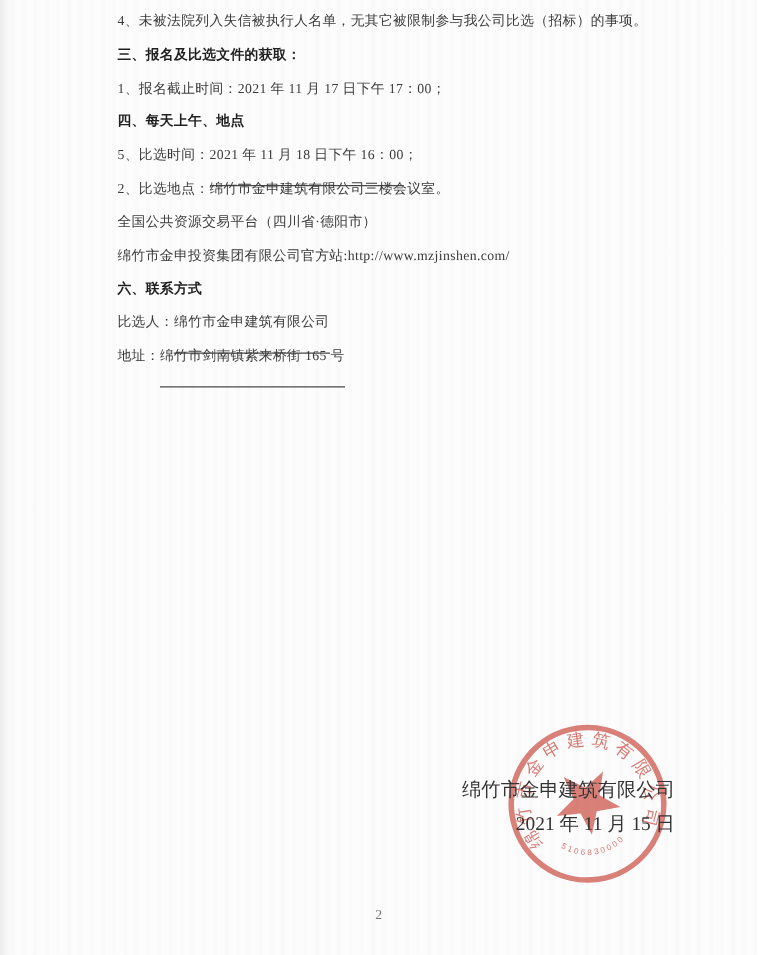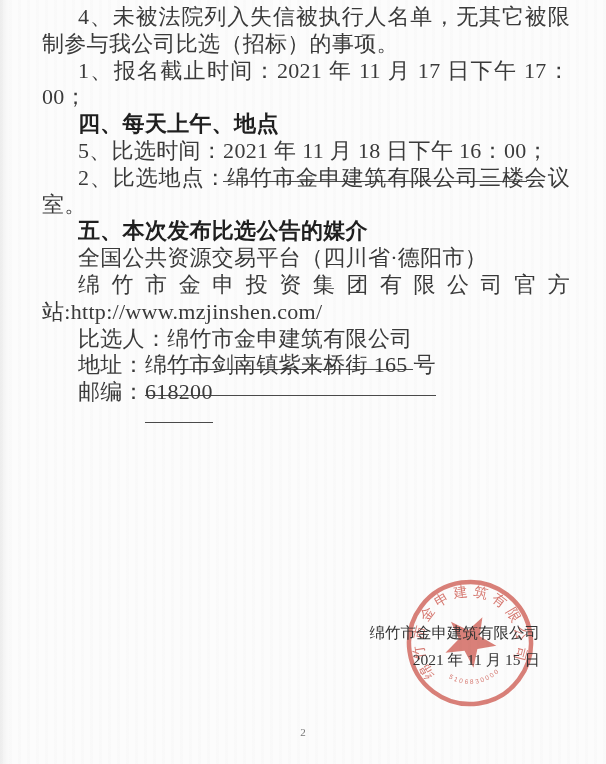--- a/index.html
+++ b/index.html
@@ -13,22 +13,22 @@
     width:606px;height:764px;
     overflow:hidden;
     color:#3a3a3a;
     background-color:#fcfcfc;
     background-image:
       linear-gradient(90deg, rgba(0,0,0,0.05), rgba(0,0,0,0.0) 10px),
       repeating-linear-gradient(90deg, rgba(120,120,120,0.02) 0px, rgba(120,120,120,0.02) 3px, rgba(0,0,0,0) 3px, rgba(0,0,0,0) 9px);
   }
   .content{
     position:absolute;
-    left:42px; top:4px; width:528px;
-    font-size:22px;
+    left:58px; top:4px; width:528px;
+    font-size:11px;
     line-height:26.8px;
     text-align:justify;
     letter-spacing:0.3px;
   }
   .content p{margin:0;text-indent:36px;}
   .content p.heading{font-weight:bold;color:#1f1f1f;}
   .content p.body, .content p.contact{font-weight:normal;}
   .u{
     border-bottom:1px solid #4a4a4a;
     padding-bottom:18px;
@@ -59,30 +59,30 @@
     color:#777;
   }
 </style>
 </head>
 <body>
 
 <div class="page">
 
   <div class="content">
       <p class="body"><span>4、未被法院列入失信被执行人名单，无其它被限制参与我公司比选（招标）的事项。</span></p>
+      <p class="heading"><span>三、报名及比选文件的获取：</span></p>
       <p class="body"><span>1、报名截止时间：2021 年 11 月 17 日下午 17：00；</span></p>
       <p class="heading"><span>四、每天上午、地点</span></p>
       <p class="body"><span>5、比选时间：</span><span class="u">2021 年 11 月 18 日下午 16：00</span><span>；</span></p>
       <p class="body"><span>2、比选地点：绵竹市金申建筑有限公司三楼会议室。</span></p>
-      <p class="heading"><span>五、本次发布比选公告的媒介</span></p>
       <p class="body"><span>全国公共资源交易平台（四川省·德阳市）</span></p>
       <p class="body"><span>绵竹市金申投资集团有限公司官方站:http://www.mzjinshen.com/</span></p>
+      <p class="heading"><span>六、联系方式</span></p>
       <p class="contact"><span>比选人：</span><span class="u">绵竹市金申建筑有限公司</span></p>
       <p class="contact"><span>地址：</span><span class="u">绵竹市剑南镇紫来桥街 165 号</span></p>
-      <p class="contact"><span>邮编：</span><span class="u">618200</span></p>
     </div>
 
   <svg class="stamp" viewBox="0 0 150 150" xmlns="http://www.w3.org/2000/svg">
     <defs>
       <path id="ringArc" d="M 36.5 102 A 47 47 0 1 1 113.5 102" fill="none"></path>
       <path id="serialArc" d="M 41.4 98.5 A 41 41 0 0 0 108.6 98.5" fill="none"></path>
     </defs>
     <circle cx="75" cy="75" r="61" fill="none" stroke="#cc4b40" stroke-width="4.5" opacity="0.85"></circle>
     <polygon points="75,100 81.5,81.9 100.7,81.3 85.5,69.6 90.9,51.2 75,62 59.1,51.2 64.5,69.6 49.3,81.3 68.5,81.9" fill="#cc4b40" opacity="0.85"></polygon>
     <text font-size="14" letter-spacing="4.5" fill="#cc4b40" opacity="0.9" font-family="Liberation Serif, DejaVu Serif, serif">

